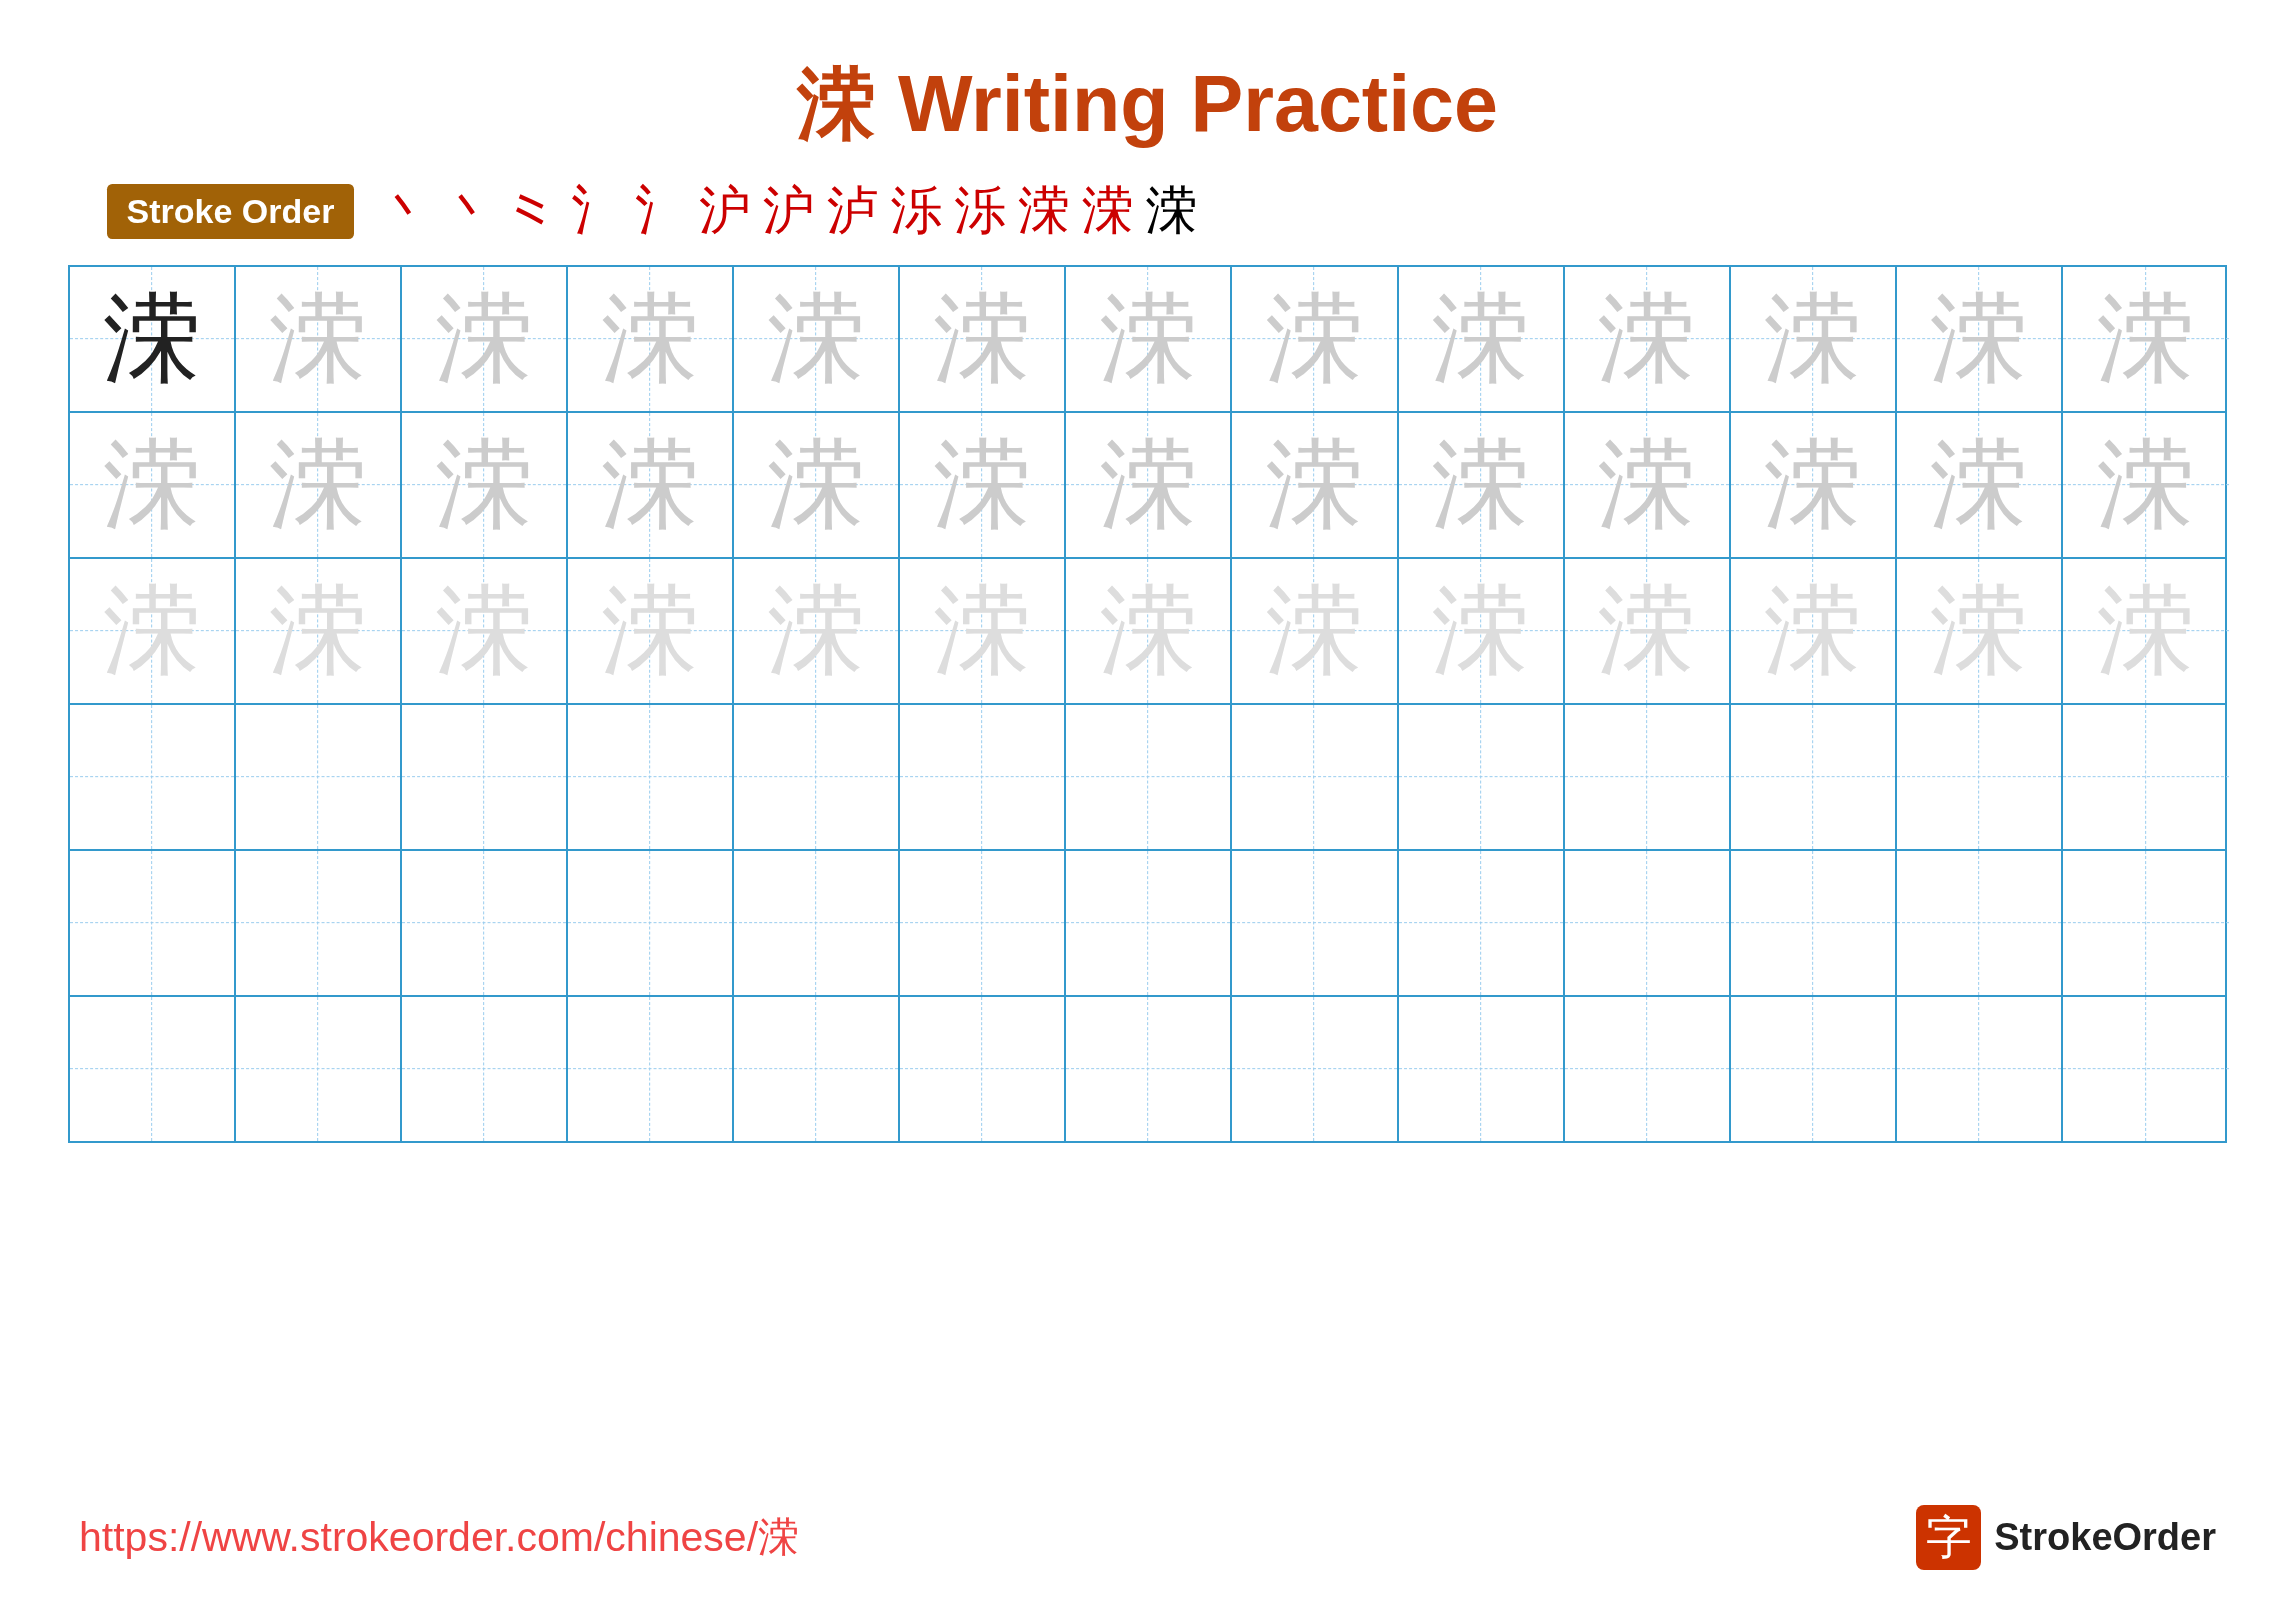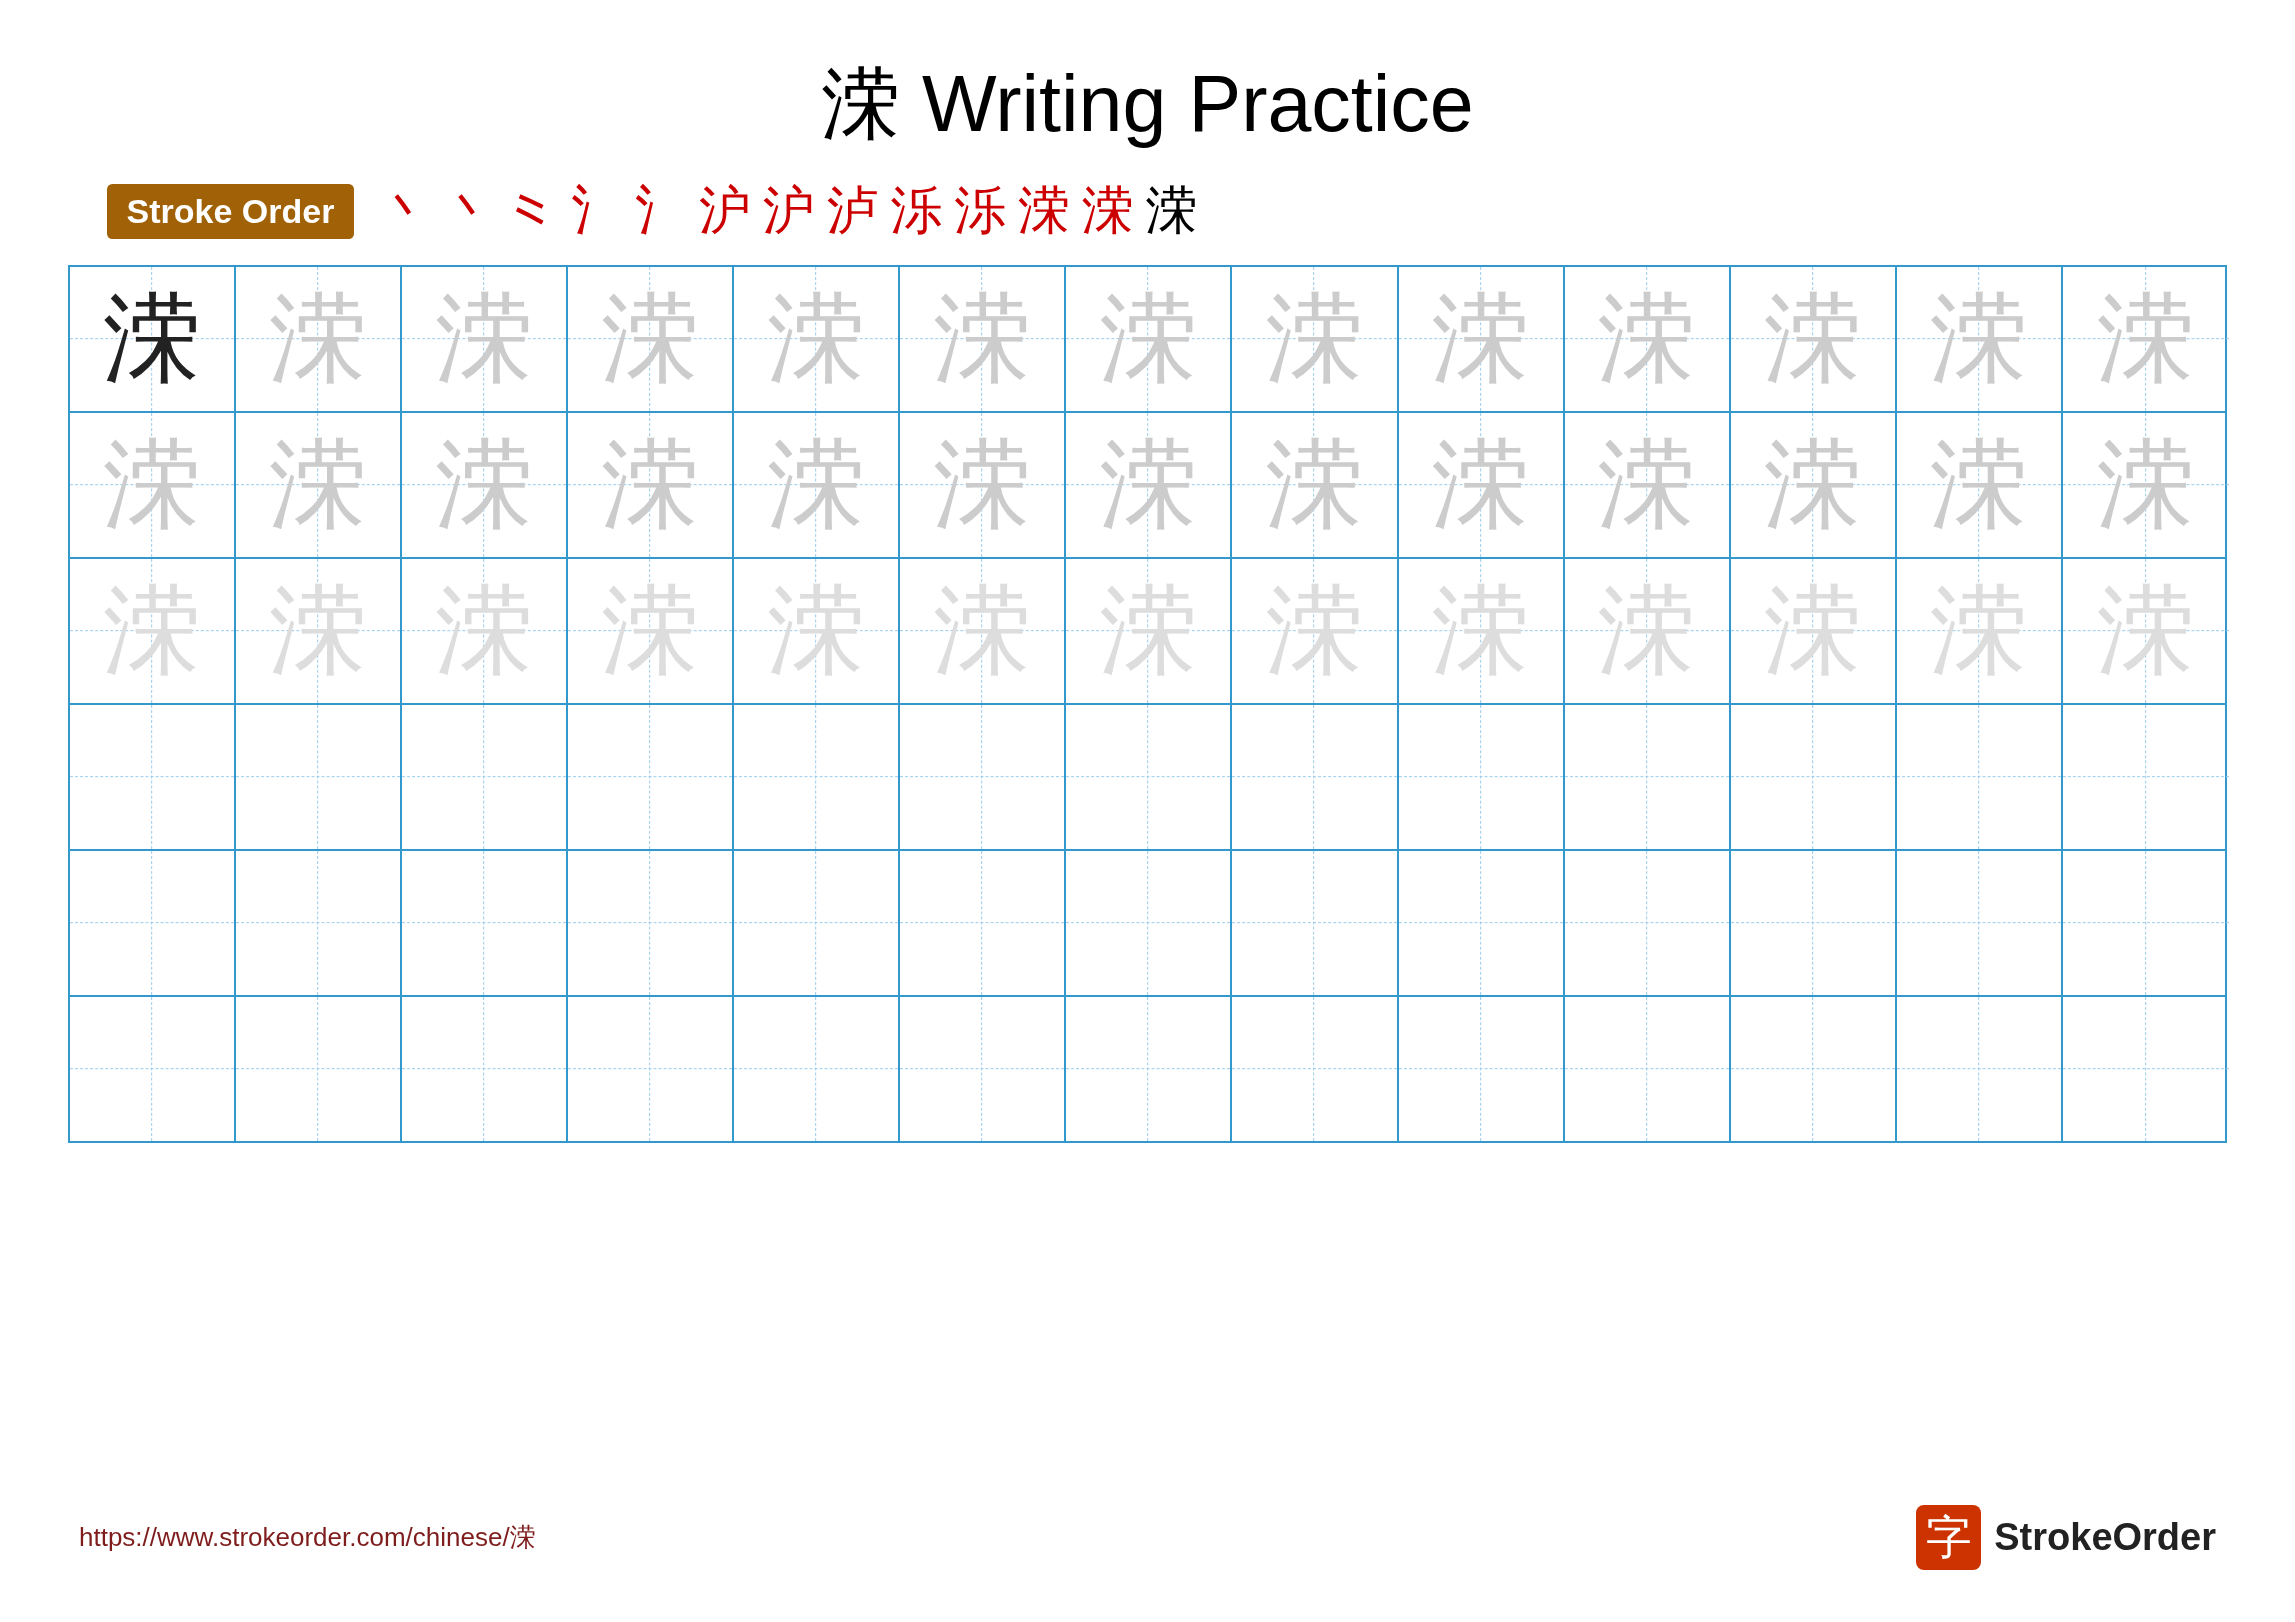--- a/index.html
+++ b/index.html
@@ -23,22 +23,22 @@
     }
 
     .title-section {
       margin-top: 52px;
       margin-bottom: 26px;
       text-align: center;
     }
 
     .title-text {
       font-size: 79px;
-      font-weight: normal;
-      color: #000000;
+      font-weight: bold;
+      color: #c2410c;
       font-family: Arial, sans-serif;
     }
 
     .stroke-order-section {
       width: 2159px;
       display: flex;
       align-items: center;
       margin-bottom: 26px;
       padding-left: 39px;
     }
@@ -154,22 +154,22 @@
       bottom: 52px;
       left: 0;
       right: 0;
       display: flex;
       justify-content: space-between;
       align-items: center;
       padding: 0 79px;
     }
 
     .footer-url {
-      font-size: 26px;
-      color: #7f1d1d;
+      font-size: 41px;
+      color: #ef4444;
       font-family: Arial, sans-serif;
     }
 
     .footer-logo {
       display: flex;
       align-items: center;
       gap: 13px;
     }
 
     .logo-icon {

